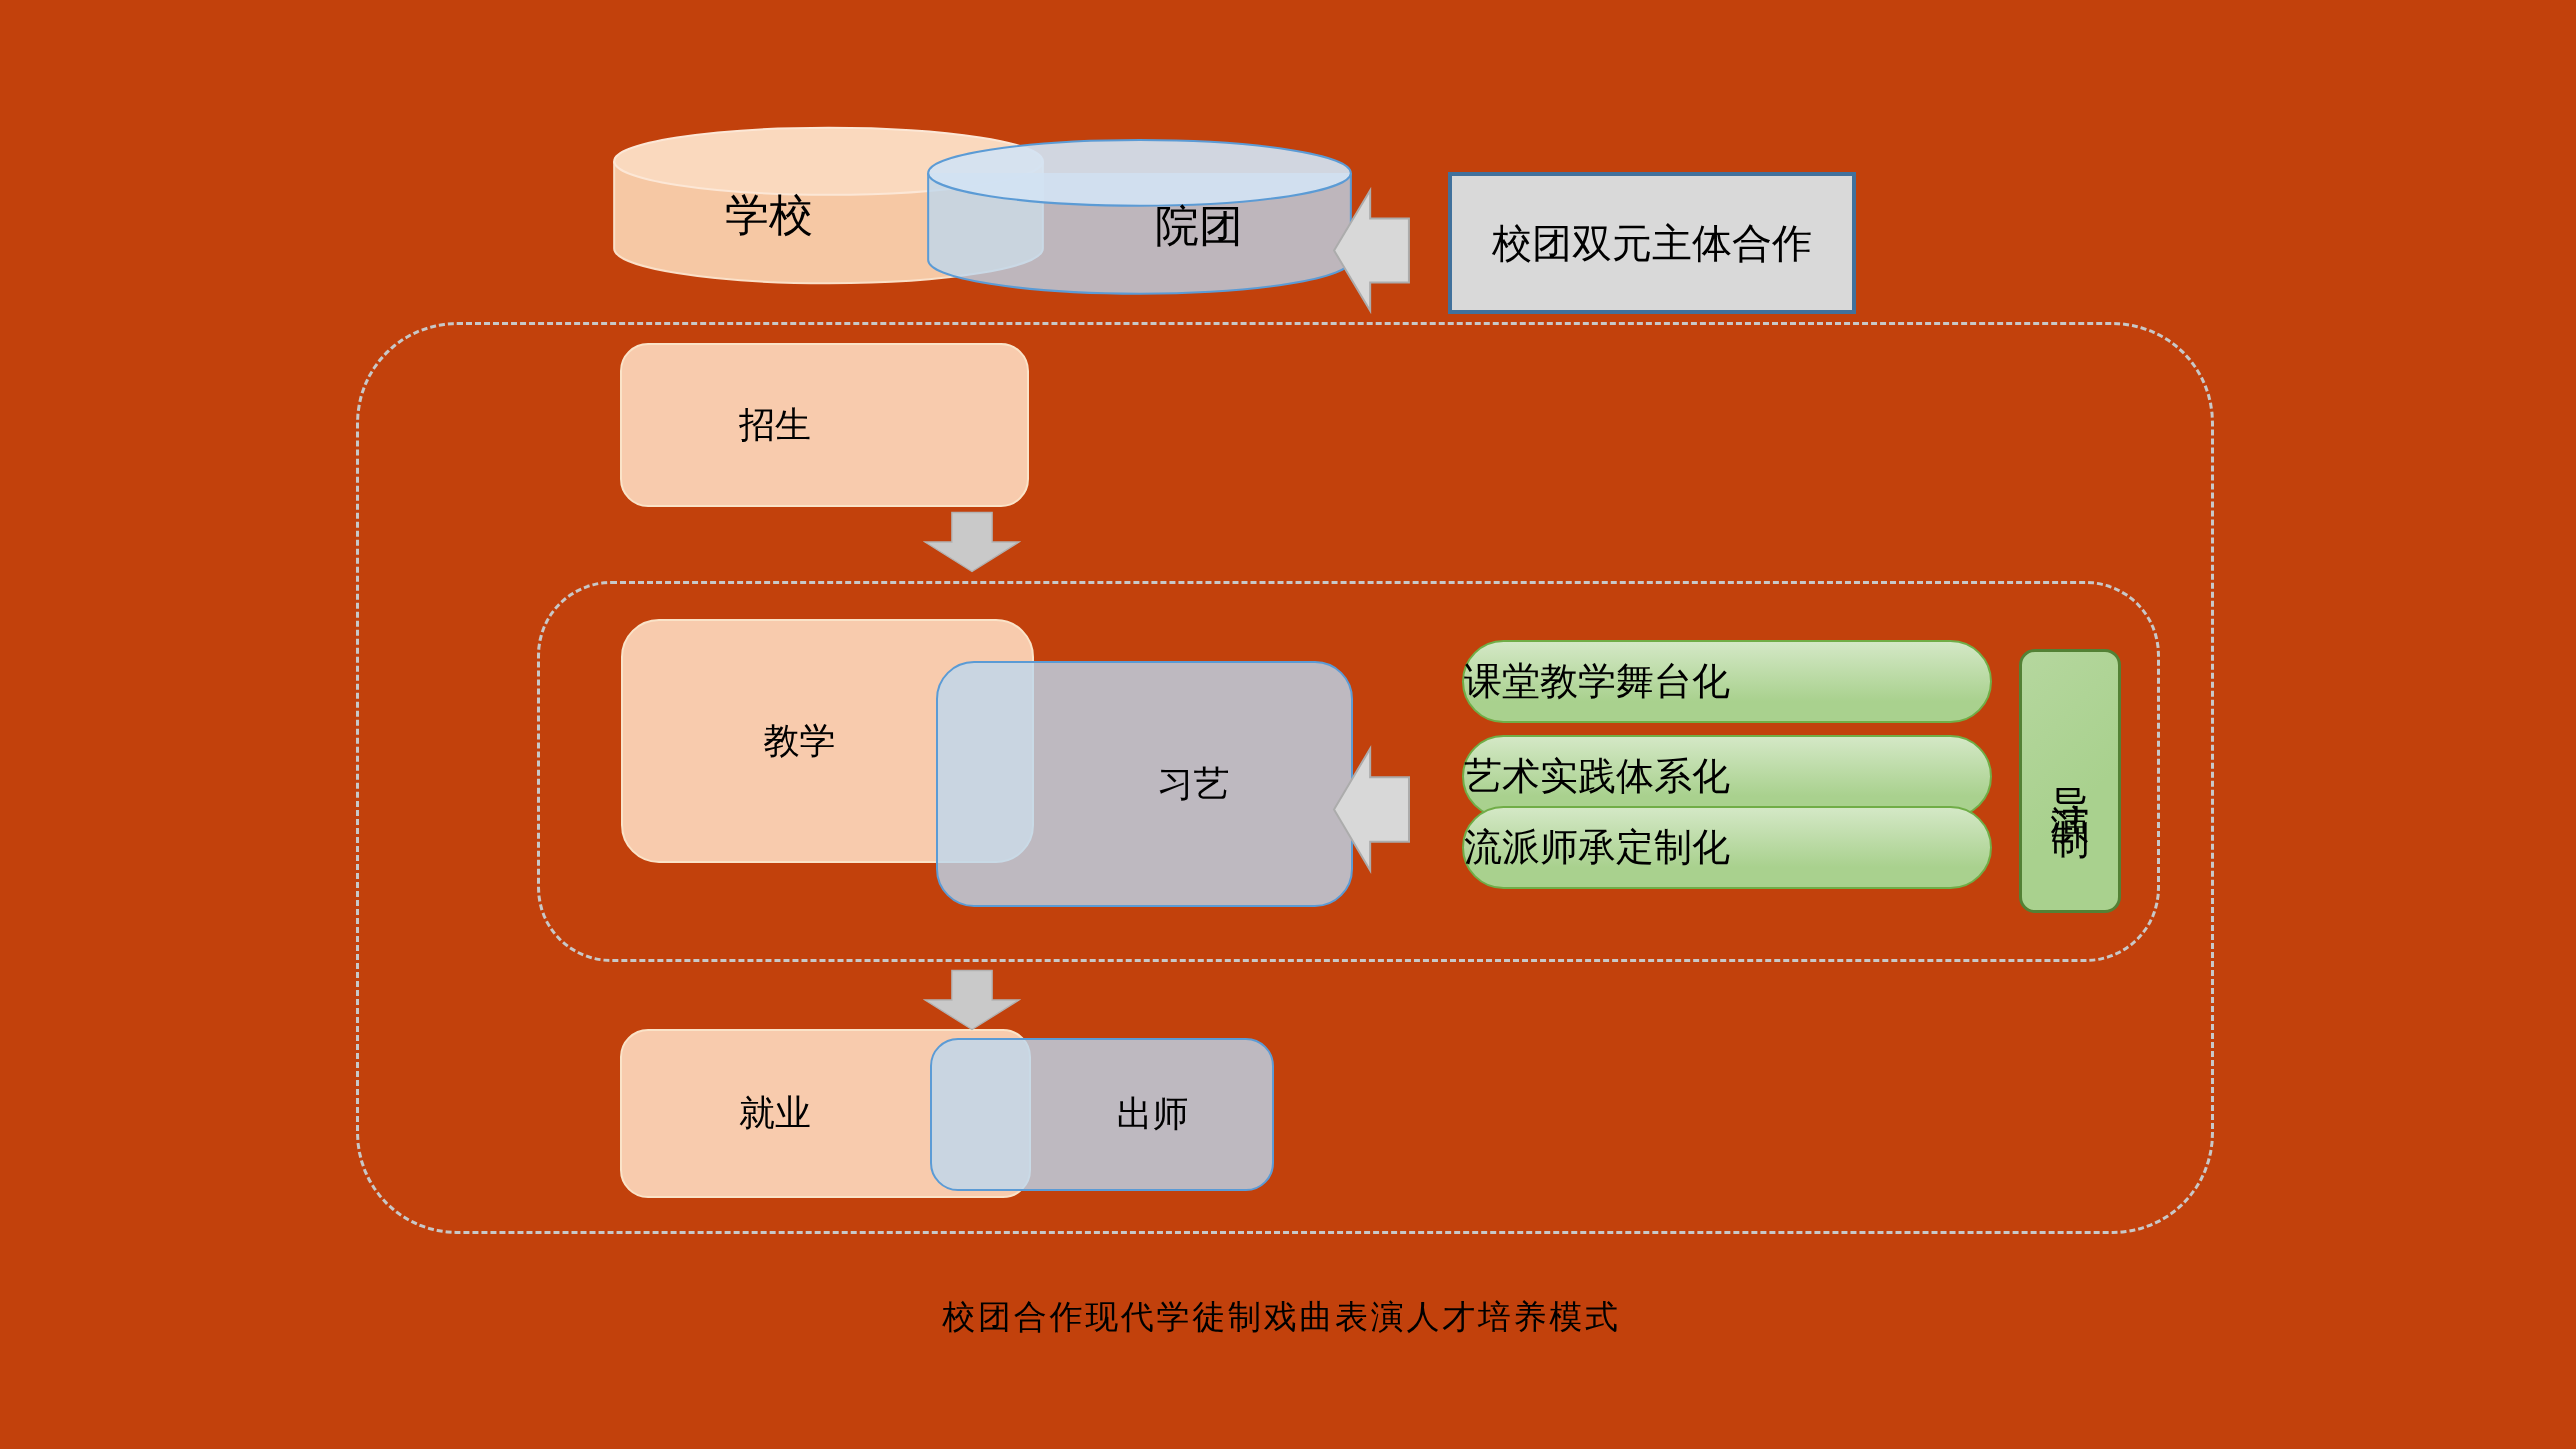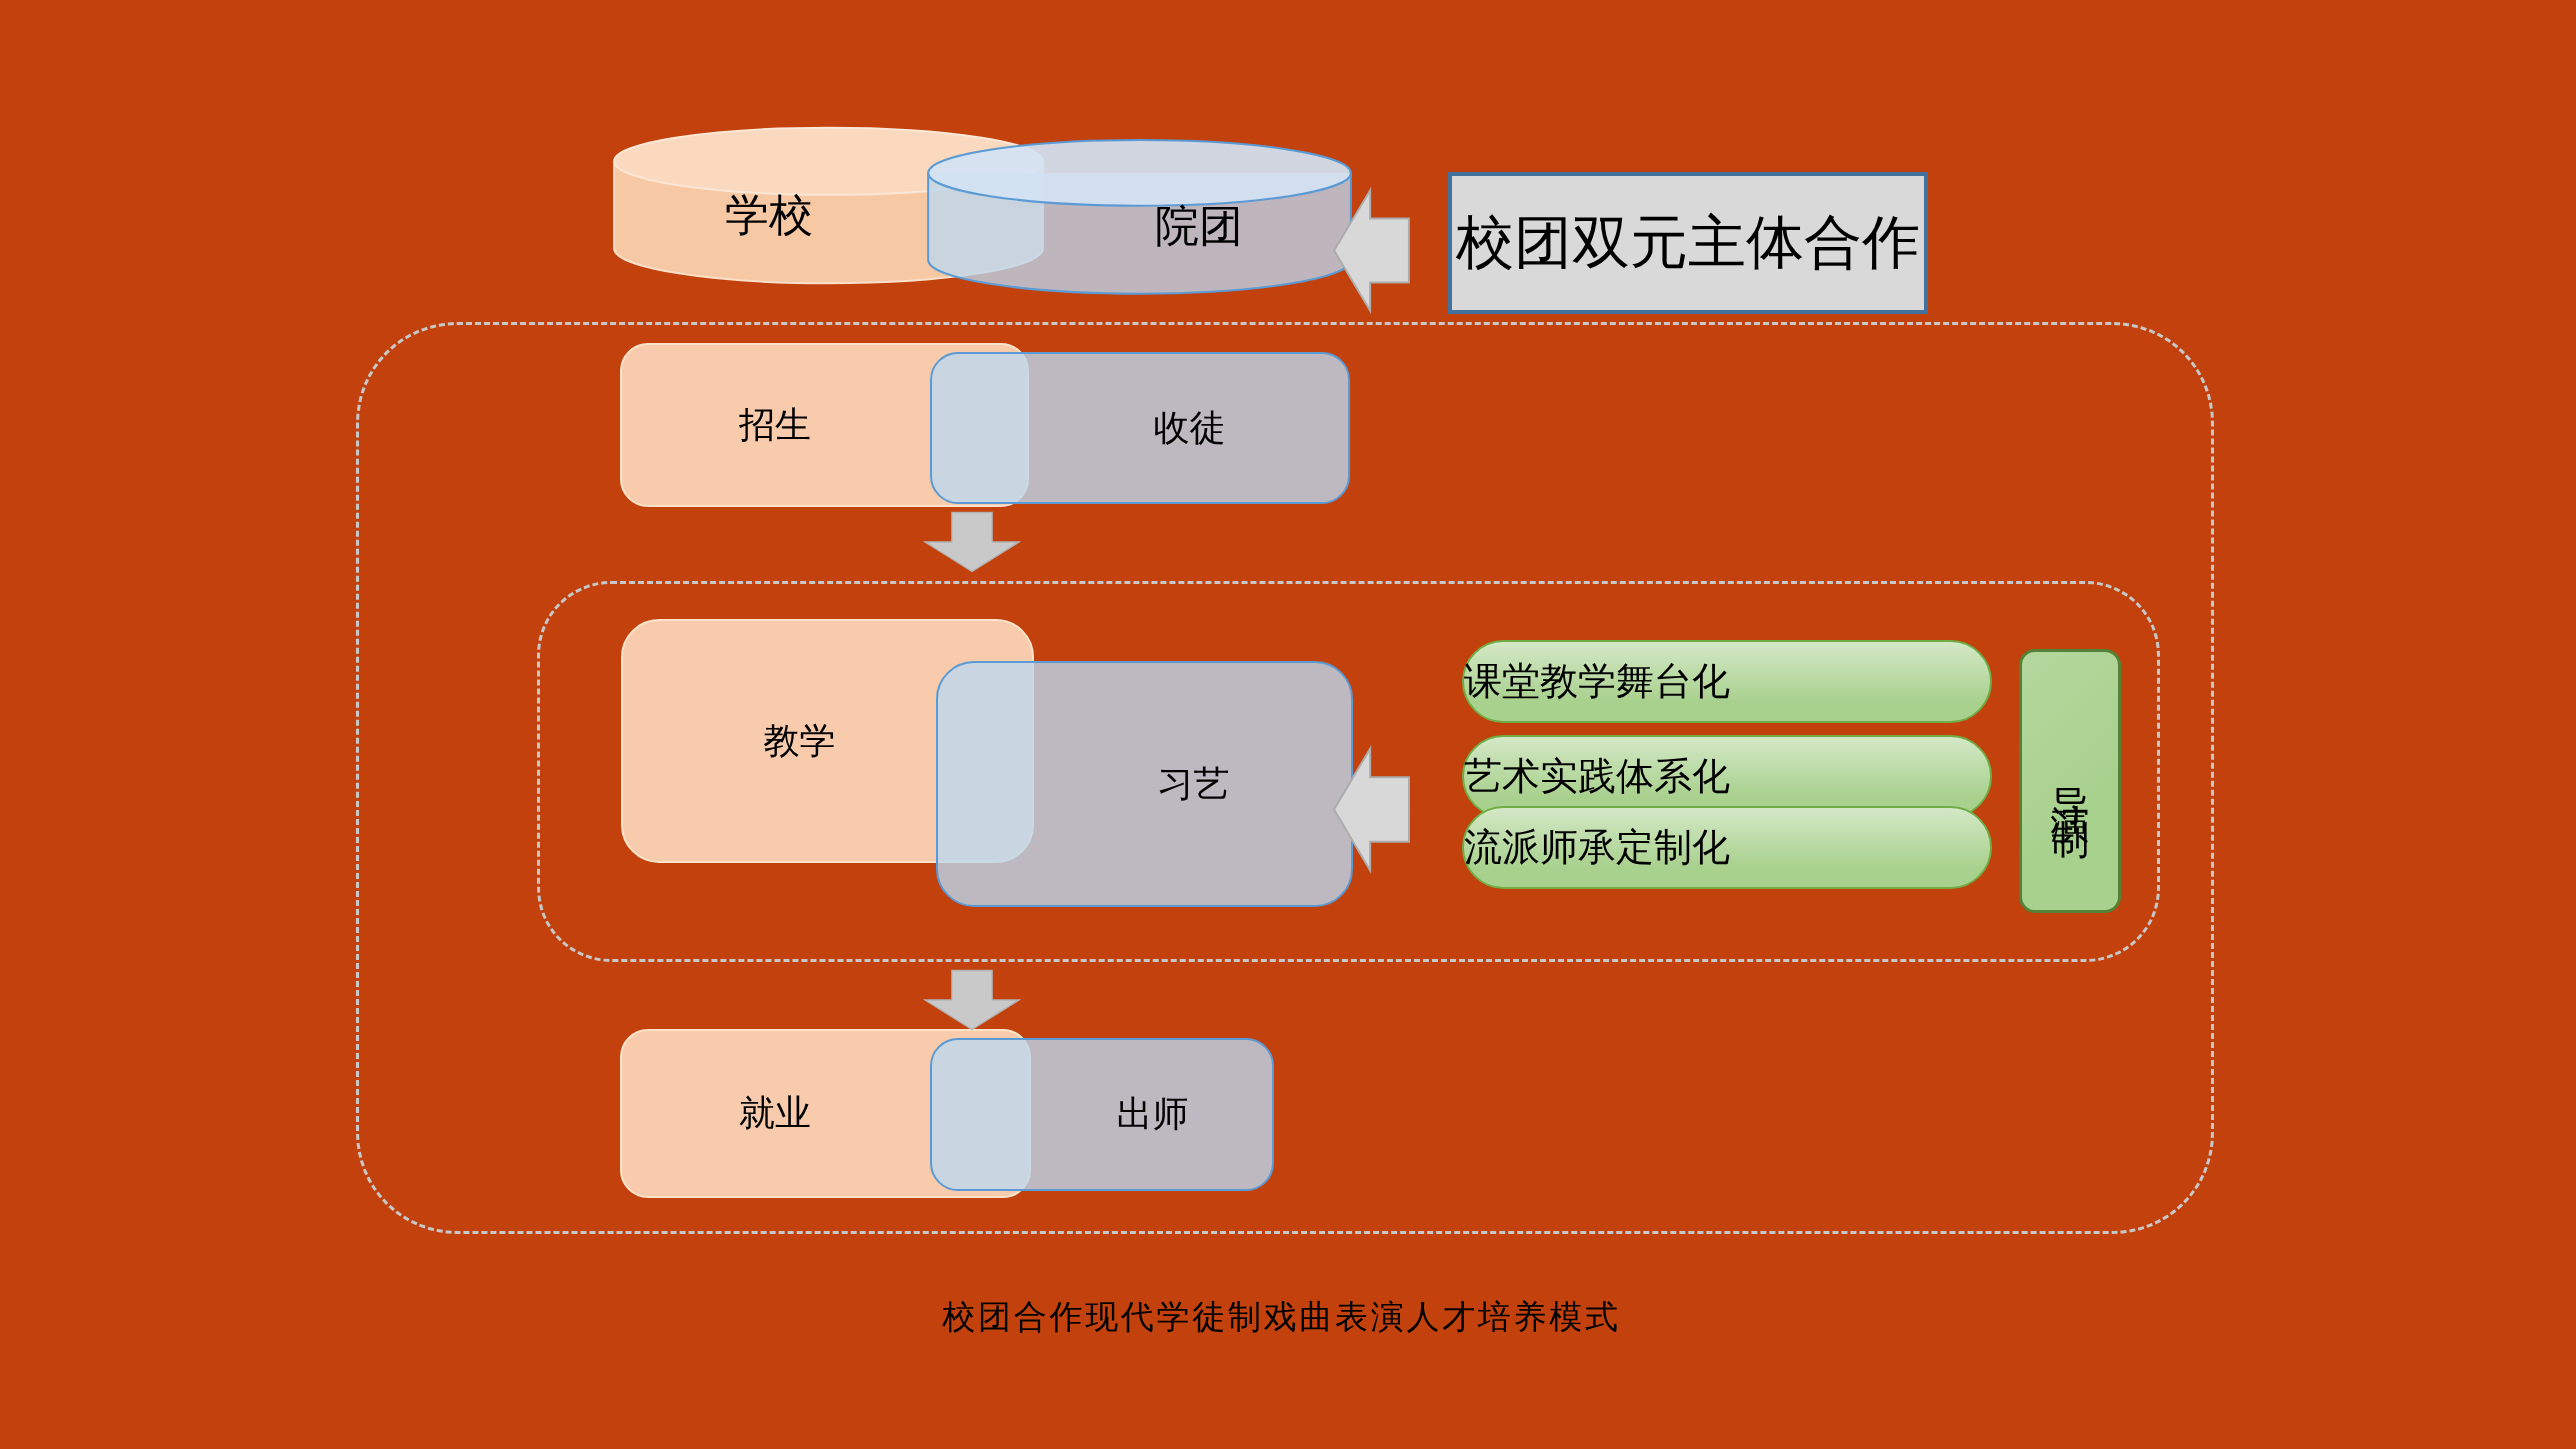--- a/index.html
+++ b/index.html
@@ -55,24 +55,24 @@
   .dashed-frame {
     position:absolute; box-sizing:border-box;
     border:3.4px dashed #C8C8C8;
     background:transparent; z-index:0;
   }
   .outer-dashed { left:356px; top:322px; width:1858px; height:912px; border-radius:101px; }
   .inner-dashed { left:537px; top:581px; width:1623px; height:381px;  border-radius:74px; }
 
   
   .coop-box {
-    position:absolute; left:1448px; top:172px; width:480px; height:142px;
+    position:absolute; left:1448px; top:172px; width:408px; height:142px;
     background:#D9D9D9; border:4px solid #41719C; box-sizing:border-box;
     display:flex; align-items:center; justify-content:center;
-    font-size:58px; z-index:2;
+    font-size:40px; z-index:2;
   }
 
   
   .arrow { position:absolute; z-index:3; }
   .arrow svg { display:block; width:100%; height:100%; }
   .arrow-a  { left:1332px; top:185px;  width:79px; height:131px; }
   .arrow-b  { left:1332px; top:743px; width:79px; height:133px; }
   .darrow1  { left:923px; top:511px;  width:98px; height:62px; }
   .darrow2  { left:923px; top:969px; width:98px; height:62px; }
 
@@ -136,23 +136,20 @@
 
   <div class="coop-box">
     <span>校团双元主体合作</span>
   </div>
 
   <div class="dashed-frame outer-dashed"></div>
 
   <div class="stage orange box-zhaosheng">
     <span>招生</span>
   </div>
-  <div class="stage blue box-shoutu">
-    <span>收徒</span>
-  </div>
 
   <div class="arrow darrow1">
     <svg viewBox="0 0 146 92">
       <path d="M43,2 L103,2 L103,46 L143,46 L73,90 L3,46 L43,46 Z" fill="#C9C9C9" stroke="#B2B2B2" stroke-width="2"></path>
     </svg>
   </div>
 
   <div class="dashed-frame inner-dashed"></div>
 
   <div class="stage orange box-jiaoxue">

